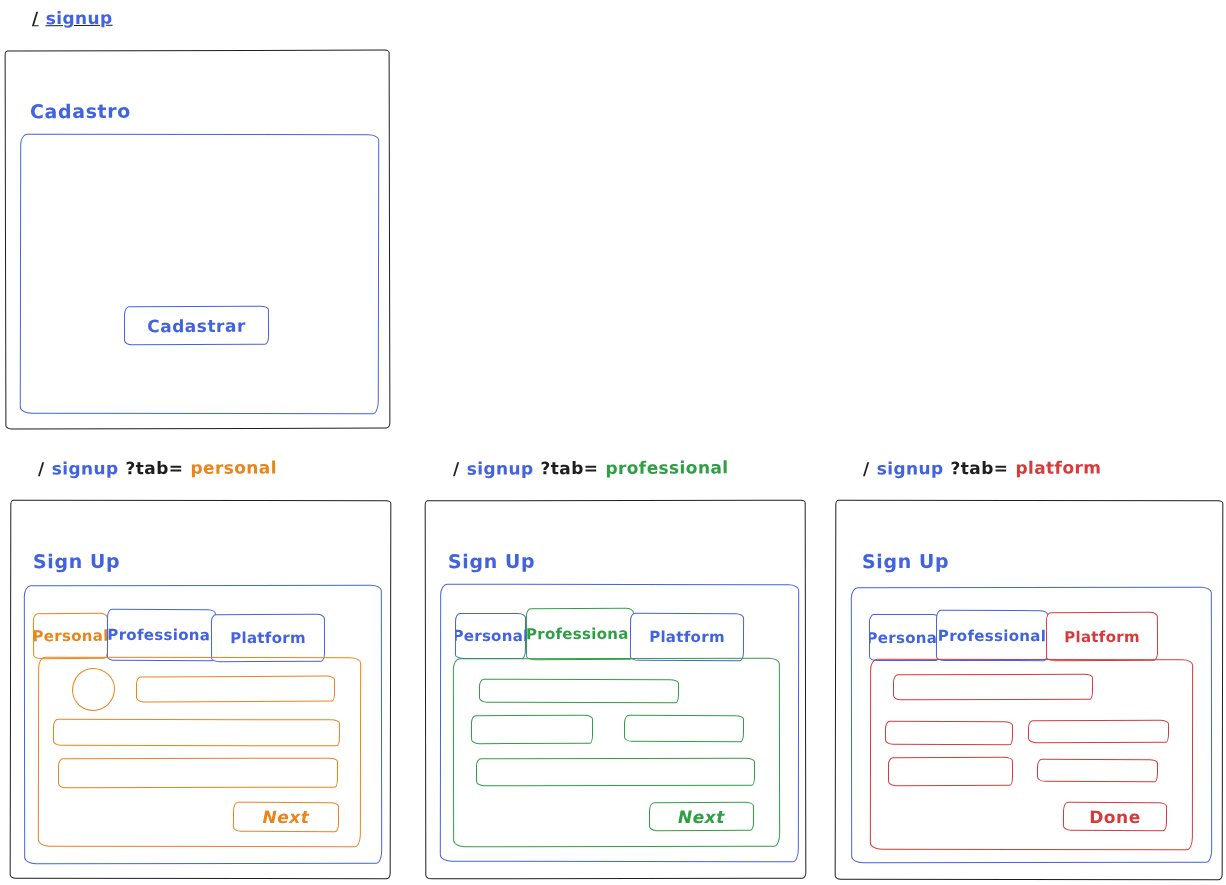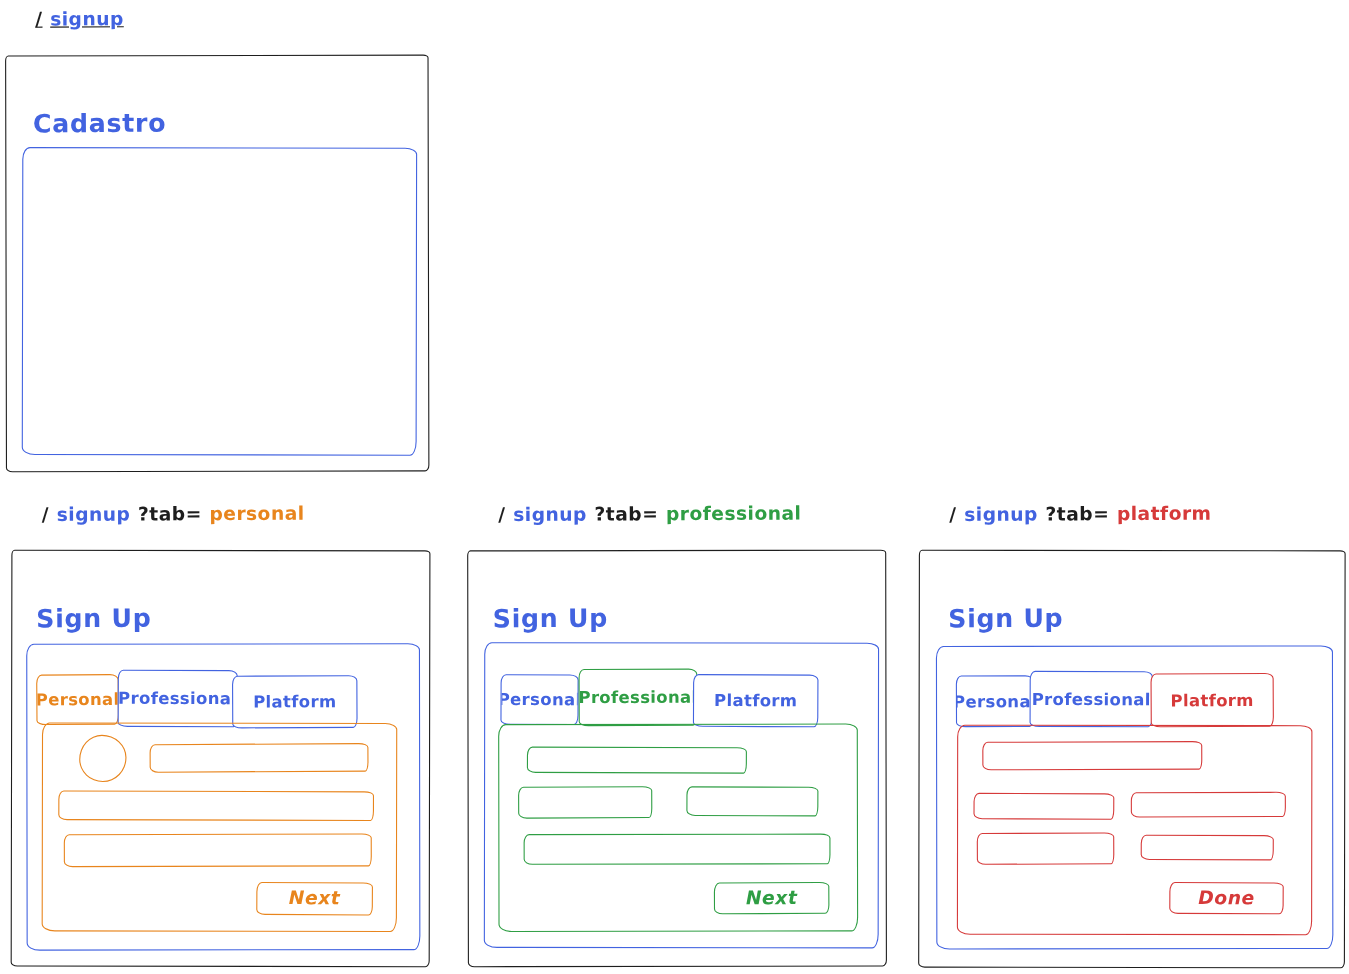--- a/index.html
+++ b/index.html
@@ -23,21 +23,21 @@
   .frame-box{border-width:1.6px;border-radius:3px 5px 4px 6px / 5px 3px 6px 4px;}
   .blue-box{border-color:var(--blue);}
   .route{
     position:absolute;font-size:17px;font-weight:bold;letter-spacing:.4px;
     white-space:nowrap;transform:rotate(-.3deg);
   }
   .route span{margin-right:7px;}
   .seg-ink{color:var(--ink);}
   .seg-blue{color:var(--blue);}
   .title{
-    position:absolute;font-size:23px;font-weight:bold;color:var(--blue);
+    position:absolute;font-size:19px;font-weight:bold;color:var(--blue);
     letter-spacing:.6px;transform:rotate(-.4deg);white-space:nowrap;
   }
   .tab{
     position:absolute;display:flex;align-items:center;justify-content:center;
     font-size:15px;font-weight:bold;letter-spacing:.3px;background:#fff;
     border:1.7px solid var(--blue);color:var(--blue);overflow:hidden;
     border-radius:5px 8px 4px 9px / 8px 5px 9px 4px;
   }
   .btn{
     position:absolute;display:flex;align-items:center;justify-content:center;
@@ -55,20 +55,21 @@
 <body>
 
 <div class="route" style="left:32px;top:8px;text-decoration:underline;">
   <span class="seg-ink">/</span><span class="seg-blue">signup</span>
 </div>
 
 <div class="abs" style="left:5px;top:50px;width:385px;height:380px;">
   <div class="sk frame-box" style="left:0;top:0;width:383px;height:377px;transform:rotate(-.12deg);"></div>
   <div class="title" style="left:25px;top:50px;">Cadastro</div>
   <div class="sk blue-box" style="left:15px;top:84px;width:357px;height:278px;transform:rotate(.1deg);"></div>
+  <div class="btn" style="left:119px;top:256px;width:143px;height:37px;border-color:var(--blue);color:var(--blue);transform:rotate(-.3deg);">Cadastrar</div>
 </div>
 
 <div class="route" style="left:38px;top:458px;">
   <span class="seg-ink">/</span><span class="seg-blue">signup</span><span class="seg-ink">?tab=</span><span style="color:var(--orange);">personal</span>
 </div>
 
 <div class="abs" style="left:10px;top:500px;width:381px;height:380px;">
   <div class="sk frame-box" style="left:0;top:0;width:379px;height:377px;transform:rotate(.1deg);"></div>
   <div class="title" style="left:23px;top:50px;">Sign Up</div>
   <div class="sk blue-box" style="left:14px;top:85px;width:356px;height:277px;transform:rotate(-.08deg);"></div>
@@ -118,14 +119,14 @@
   <div class="tab" style="left:34px;top:114px;width:69px;height:45px;transform:rotate(-.2deg);">Personal</div>
   <div class="tab" style="left:101px;top:110px;width:110px;height:49px;transform:rotate(.15deg);">Professional</div>
   <div class="tab" style="left:211px;top:112px;width:110px;height:47px;border-color:var(--red);color:var(--red);transform:rotate(-.3deg);">Platform</div>
 
   <div class="sk" style="left:35px;top:159px;width:321px;height:189px;border-color:var(--red);transform:rotate(.08deg);"></div>
   <div class="field" style="left:58px;top:174px;width:198px;height:24px;border-color:var(--red);transform:rotate(-.2deg);"></div>
   <div class="field" style="left:50px;top:221px;width:126px;height:22px;border-color:var(--red);transform:rotate(.25deg);"></div>
   <div class="field" style="left:193px;top:220px;width:139px;height:21px;border-color:var(--red);transform:rotate(-.2deg);"></div>
   <div class="field" style="left:53px;top:257px;width:123px;height:27px;border-color:var(--red);transform:rotate(-.25deg);"></div>
   <div class="field" style="left:202px;top:259px;width:119px;height:21px;border-color:var(--red);transform:rotate(.2deg);"></div>
-  <div class="btn" style="left:228px;top:302px;width:102px;height:27px;border-color:var(--red);color:var(--red);font-style:italic;transform:rotate(.25deg);">Done</div>
+  <div class="btn" style="left:228px;top:302px;width:102px;height:27px;border-color:var(--red);color:var(--red);transform:rotate(.25deg);">Done</div>
 </div>
 
 </body></html>

